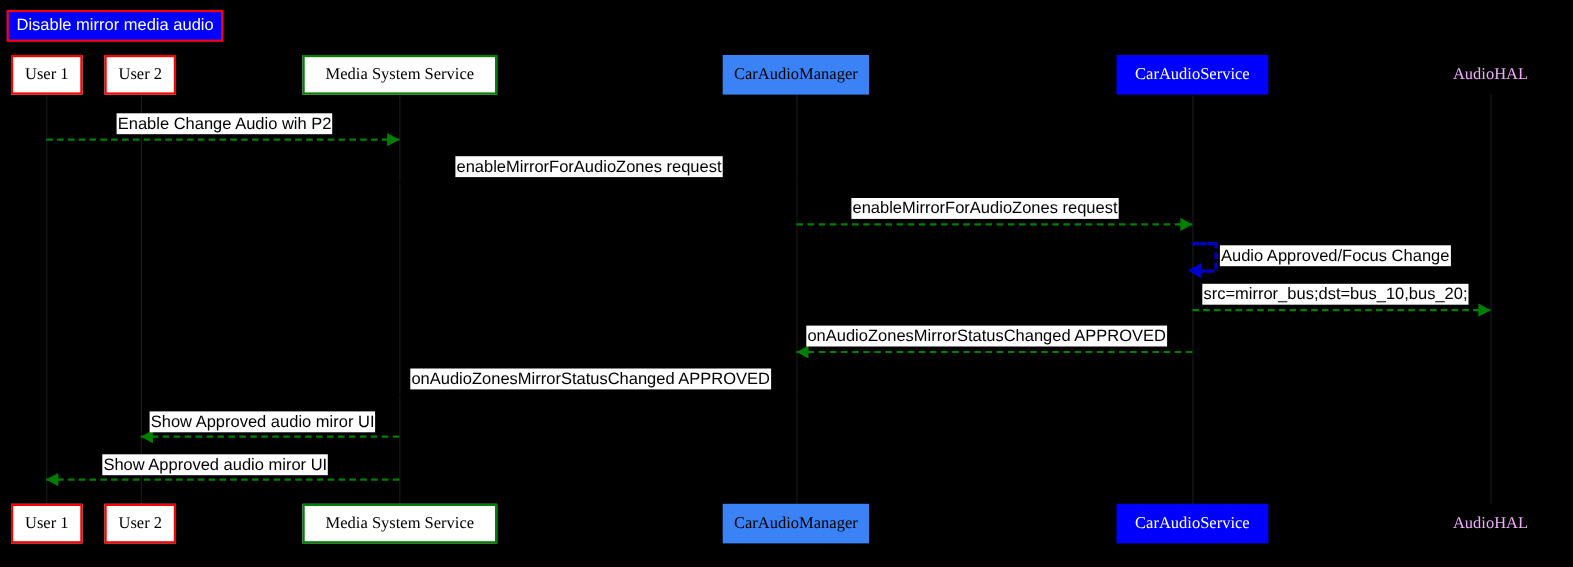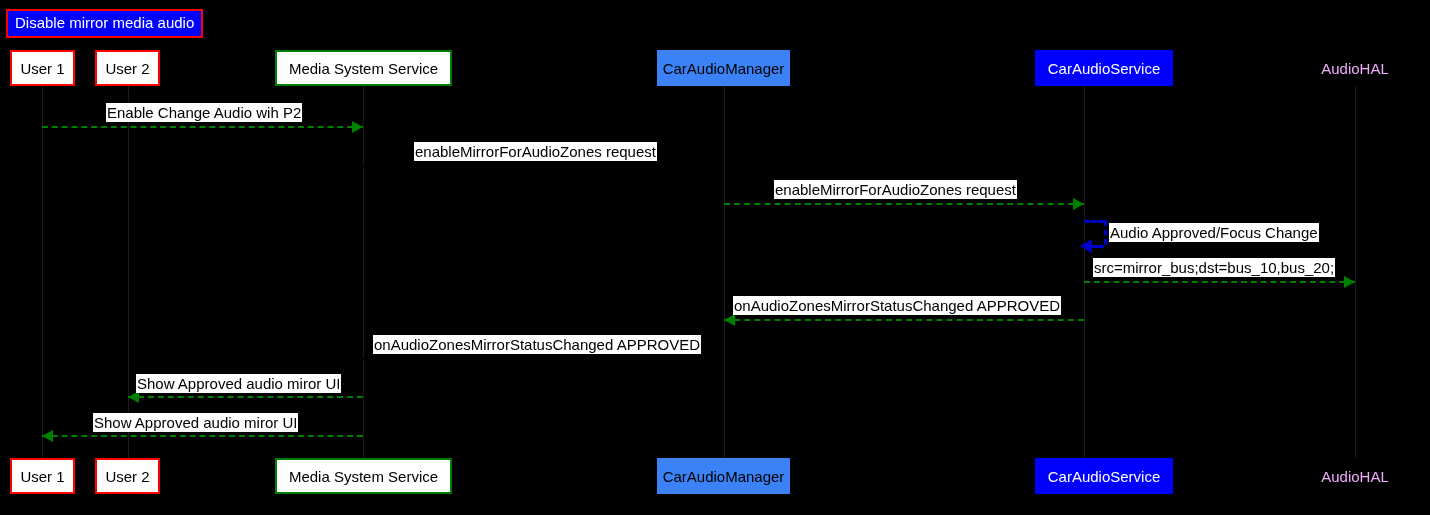--- a/index.html
+++ b/index.html
@@ -13,26 +13,26 @@
   .title-box{
     position:absolute;left:6px;top:9px;
     background:#0000ff;border:2px solid #ff0000;color:#ffffff;
     font-size:15px;line-height:18px;padding:3px 7px 4px 7px;
     white-space:nowrap;box-sizing:border-box;
   }
   
   .pbox{
     position:absolute;box-sizing:border-box;
     display:flex;align-items:center;justify-content:center;
-    font-size:15px;white-space:nowrap;text-align:left;
+    font-size:15px;white-space:nowrap;text-align:left;font-family:Liberation Serif, serif;
   }
   .pbox.boxed{background:#ffffff;color:#000000;border:2px solid #cccccc;}
   .pbox.red{border-color:#ff0000;}
   .pbox.green{border-color:#008000;}
-  .pbox.blue{background:#0000ff;color:#ffffff;border:none;margin-left:20px;}
+  .pbox.blue{background:#0000ff;color:#ffffff;border:none;}
   .pbox.plainwhite{background:#3b82f6;color:#000000;border:none;}
   .pbox.nobox{background:transparent;color:#f0abfc;border:none;}
   
   .lifeline{position:absolute;width:1px;background:#1b1b1b;}
   
   .msg-line{
     position:absolute;height:0;border-top:2px dashed #008000;
   }
   .msg-line.invisible{border-top-color:#000000;}
   .arrow-head{position:absolute;width:0;height:0;}

